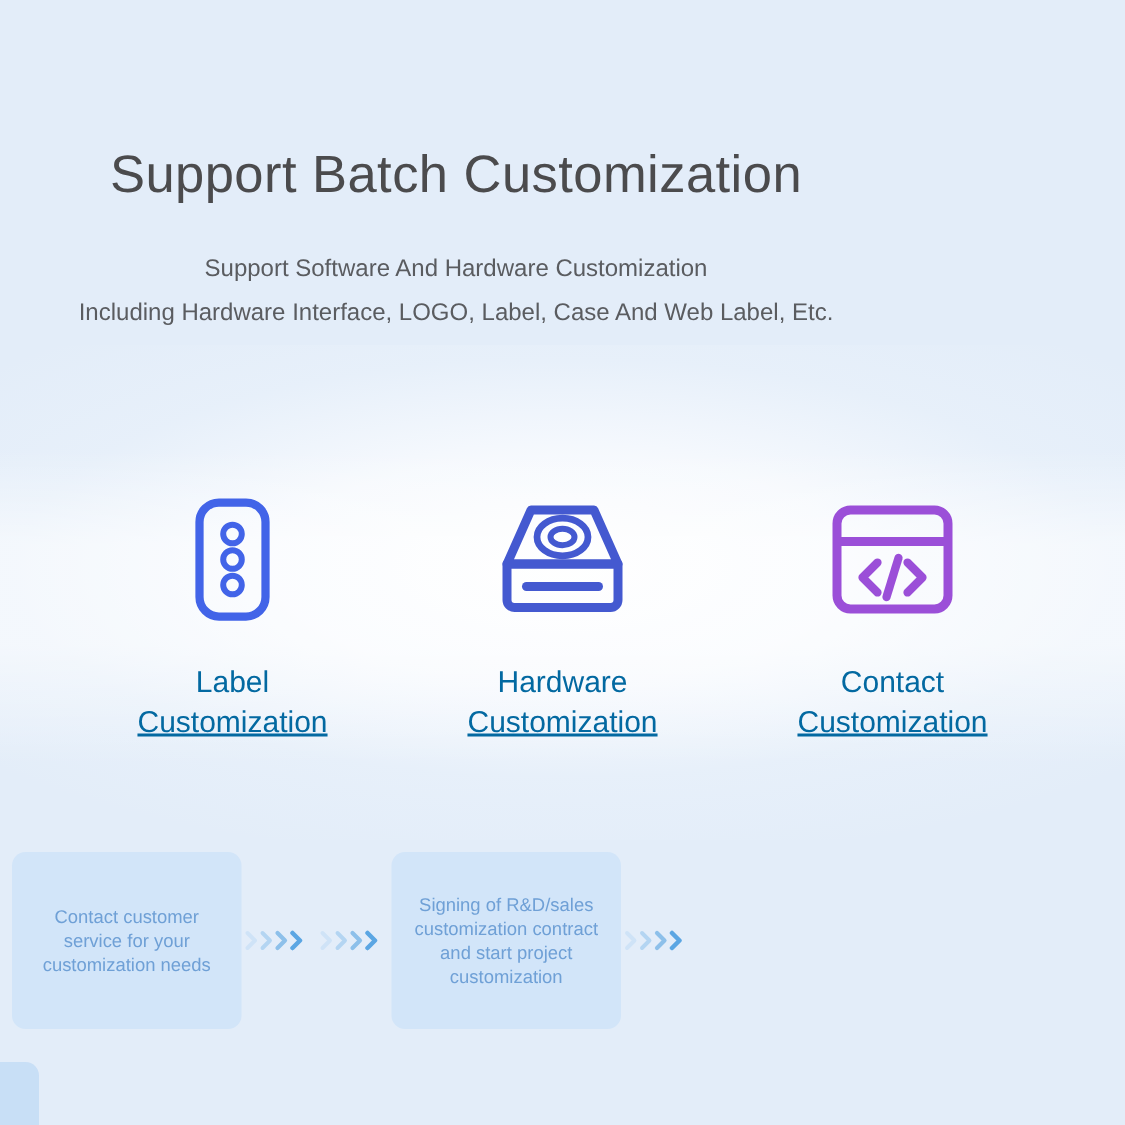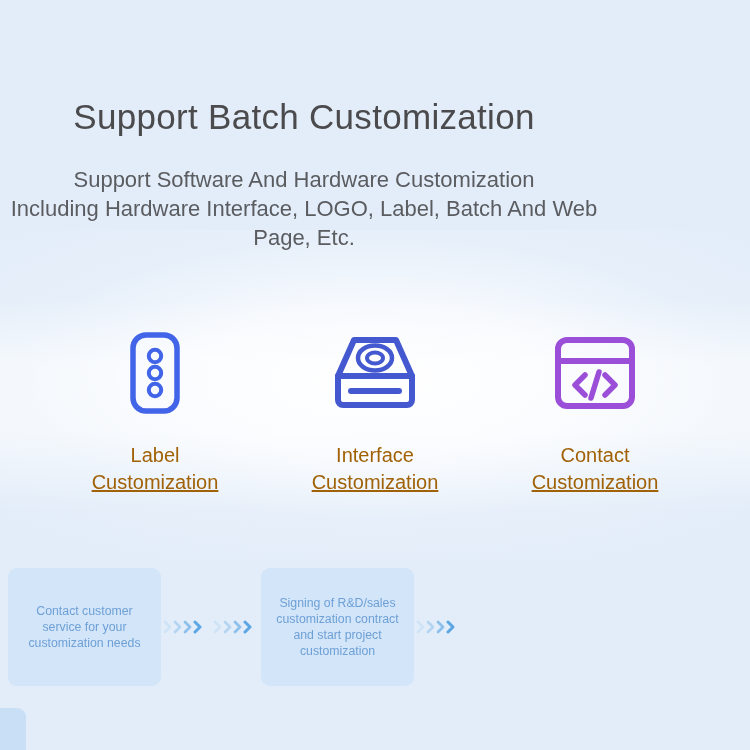--- a/index.html
+++ b/index.html
@@ -65,21 +65,21 @@
     padding-top: 96px;
     font-size: 35px;
     font-weight: 400;
     letter-spacing: 0.3px;
     color: #4b4b4d;
     line-height: 1.2;
   }
   .subtitle-block {
     margin-top: 27px;
     color: #5a5c60;
-    font-size: 22px;
+    font-size: 16px;
     line-height: 29px;
     font-weight: 400;
   }
   .subtitle-line { display: block; }
 
   
   .features {
     position: absolute;
     left: 0;
     top: 332px;
@@ -95,21 +95,21 @@
   .feature-icon {
     height: 82px;
     display: flex;
     align-items: center;
     justify-content: center;
   }
   .feature-label {
     margin-top: 28px;
     font-size: 20px;
     line-height: 27px;
-    color: #a16207;
+    color: #0369a1;
     font-weight: 400;
   }
   .feature-label .l2 { display: block; text-decoration: underline; }
 
   
   .flow {
     position: absolute;
     left: 0;
     top: 568px;
     width: 750px;
@@ -163,21 +163,21 @@
 <div id="page">
 
   <div class="bg-wash"></div>
   <div class="bg-wash2"></div>
 
   <div class="header">
     <h1 class="page-title">Support Batch Customization</h1>
 
     <div class="subtitle-block">
       <span class="subtitle-line">Support Software And Hardware Customization</span>
-      <span class="subtitle-line">Including Hardware Interface, LOGO, Label, Batch And Web Page, Etc.</span>
+      <span class="subtitle-line">Including Hardware Interface, LOGO, Label, Case And Web Label, Etc.</span>
     </div>
   </div>
 
   <div class="features">
 
     <div class="feature">
       <div class="feature-icon">
         <svg width="52" height="84" viewBox="0 0 52 84" fill="none" aria-hidden="true">
           <rect x="4" y="4" width="44" height="76" rx="13" ry="13" stroke="#4264e8" stroke-width="5.5" fill="none"></rect>
           <circle cx="26" cy="25" r="6.2" stroke="#4264e8" stroke-width="4" fill="none"></circle>
@@ -195,21 +195,21 @@
       <div class="feature-icon">
         <svg width="92" height="82" viewBox="0 0 92 82" fill="none" aria-hidden="true">
           <path d="M25 8 H67 L83 44 H9 Z" stroke="#4459d0" stroke-width="6" stroke-linejoin="round" fill="none"></path>
           <path d="M9 44 H83 V68 a5 5 0 0 1 -5 5 H14 a5 5 0 0 1 -5 -5 Z" stroke="#4459d0" stroke-width="6" stroke-linejoin="round" fill="none"></path>
           <line x1="22" y1="59" x2="70" y2="59" stroke="#4459d0" stroke-width="6" stroke-linecap="round"></line>
           <ellipse cx="46" cy="26" rx="17" ry="12.5" stroke="#4459d0" stroke-width="4.5" fill="none"></ellipse>
           <ellipse cx="46" cy="26" rx="8" ry="5.5" stroke="#4459d0" stroke-width="4" fill="none"></ellipse>
         </svg>
       </div>
       <div class="feature-label">
-        <span>Interface</span>
+        <span>Hardware</span>
         <span class="l2">Customization</span>
       </div>
     </div>
 
     <div class="feature">
       <div class="feature-icon">
         <svg width="84" height="78" viewBox="0 0 84 78" fill="none" aria-hidden="true">
           <rect x="5" y="6" width="74" height="66" rx="9" ry="9" stroke="#9b4fd8" stroke-width="6" fill="none"></rect>
           <line x1="5" y1="27" x2="79" y2="27" stroke="#9b4fd8" stroke-width="6"></line>
           <path d="M32 41 L22 51 L32 61" stroke="#9b4fd8" stroke-width="5.5" stroke-linecap="round" stroke-linejoin="round" fill="none"></path>

